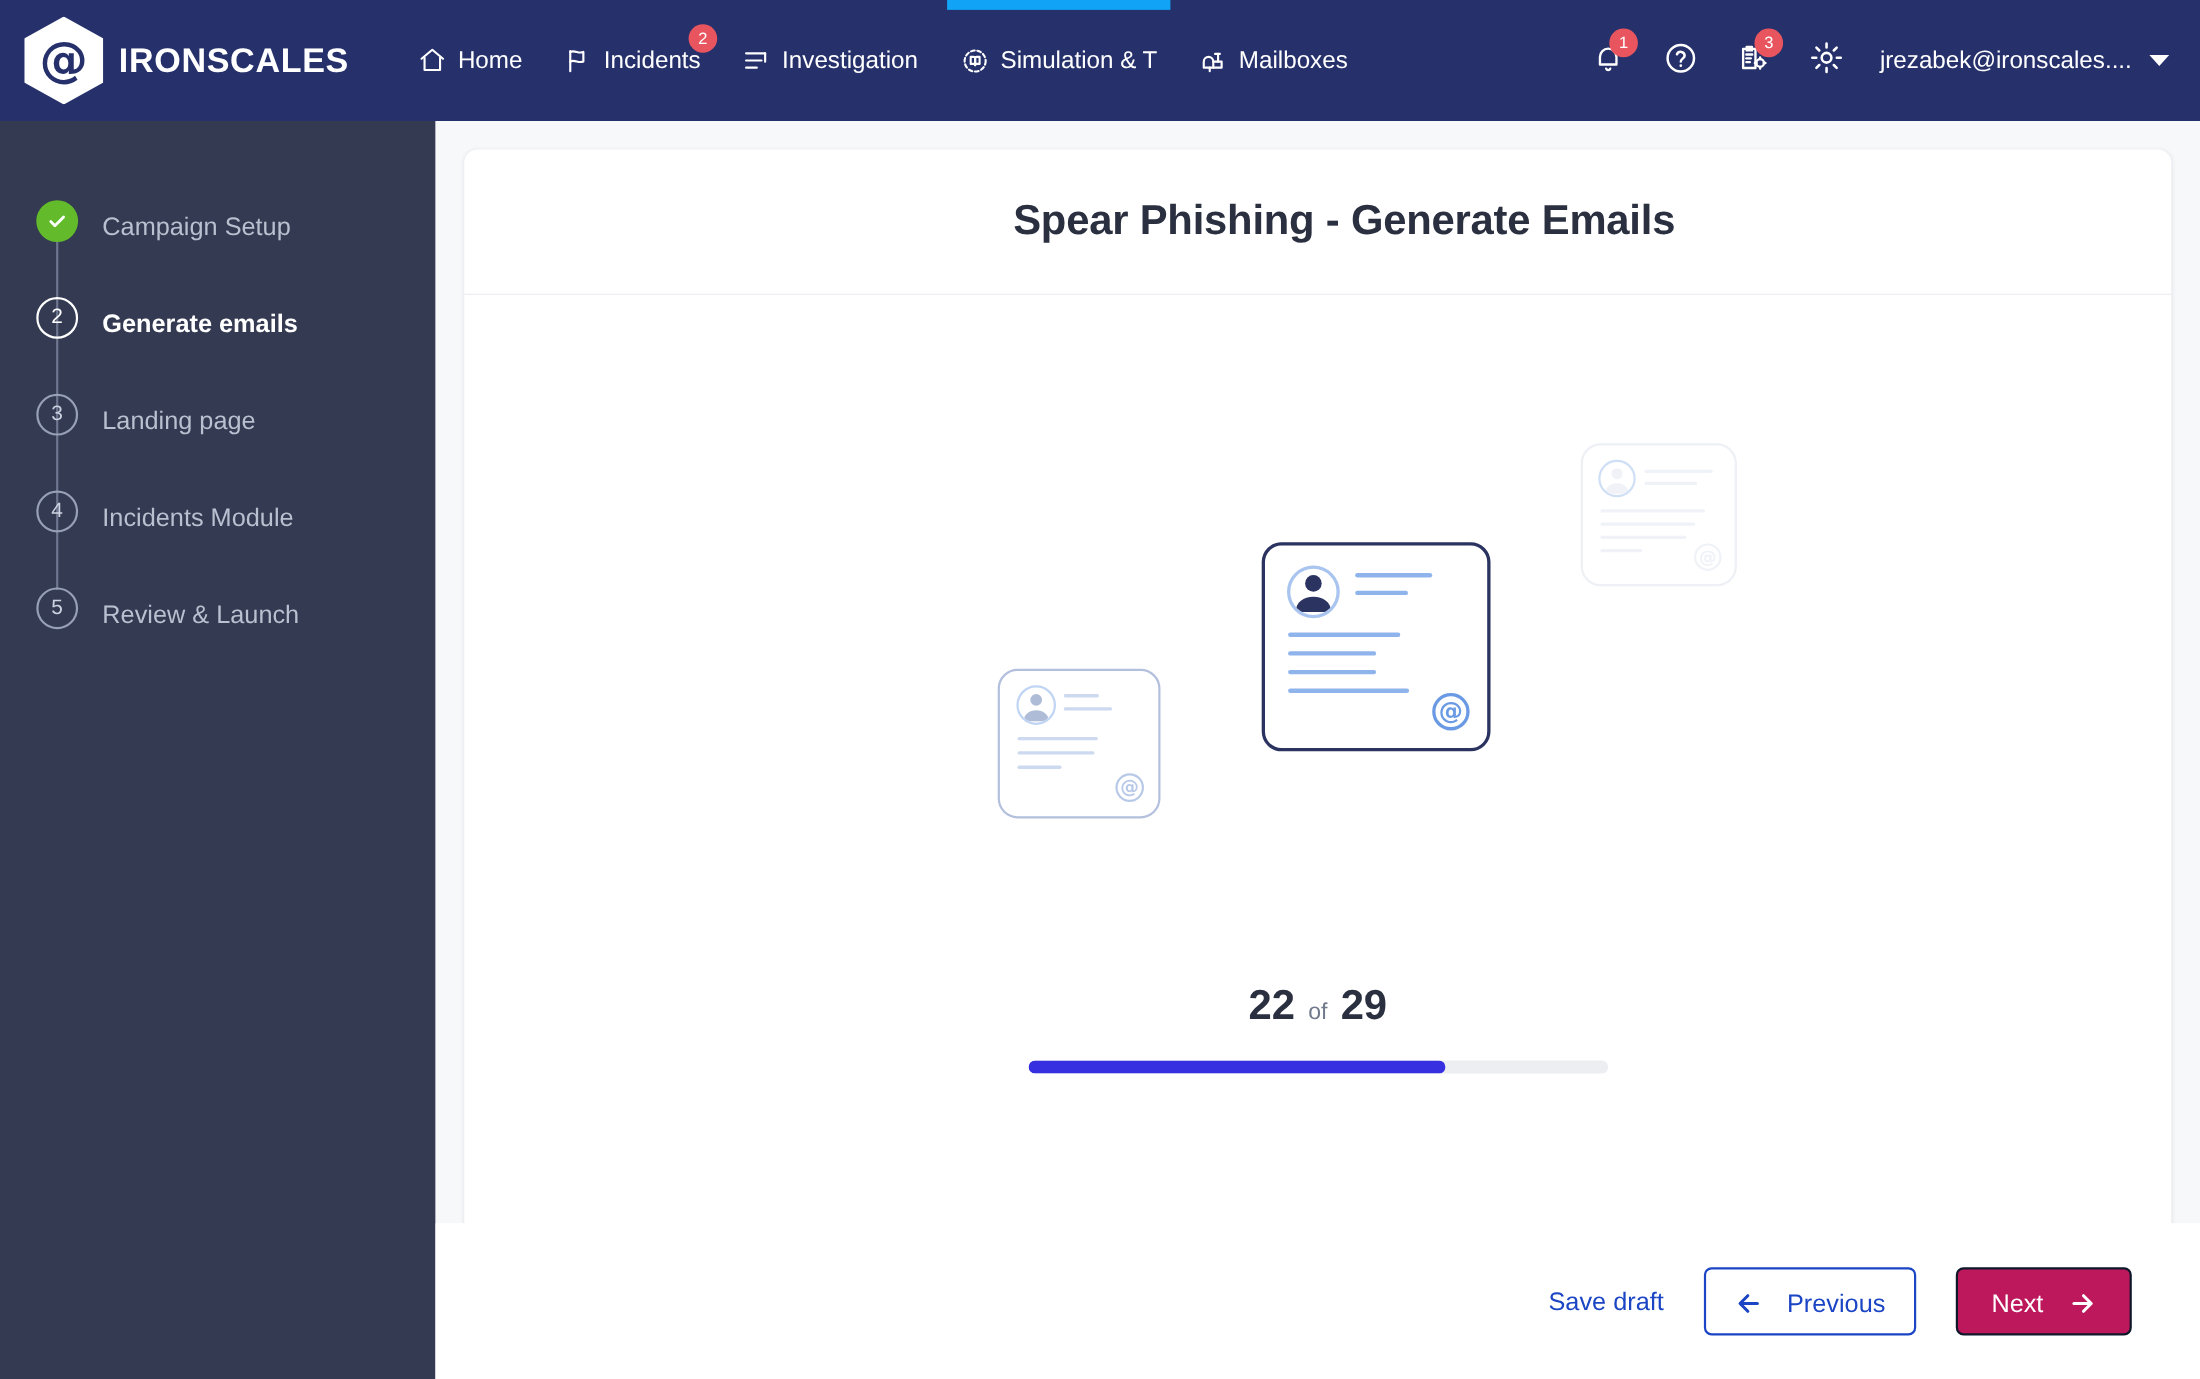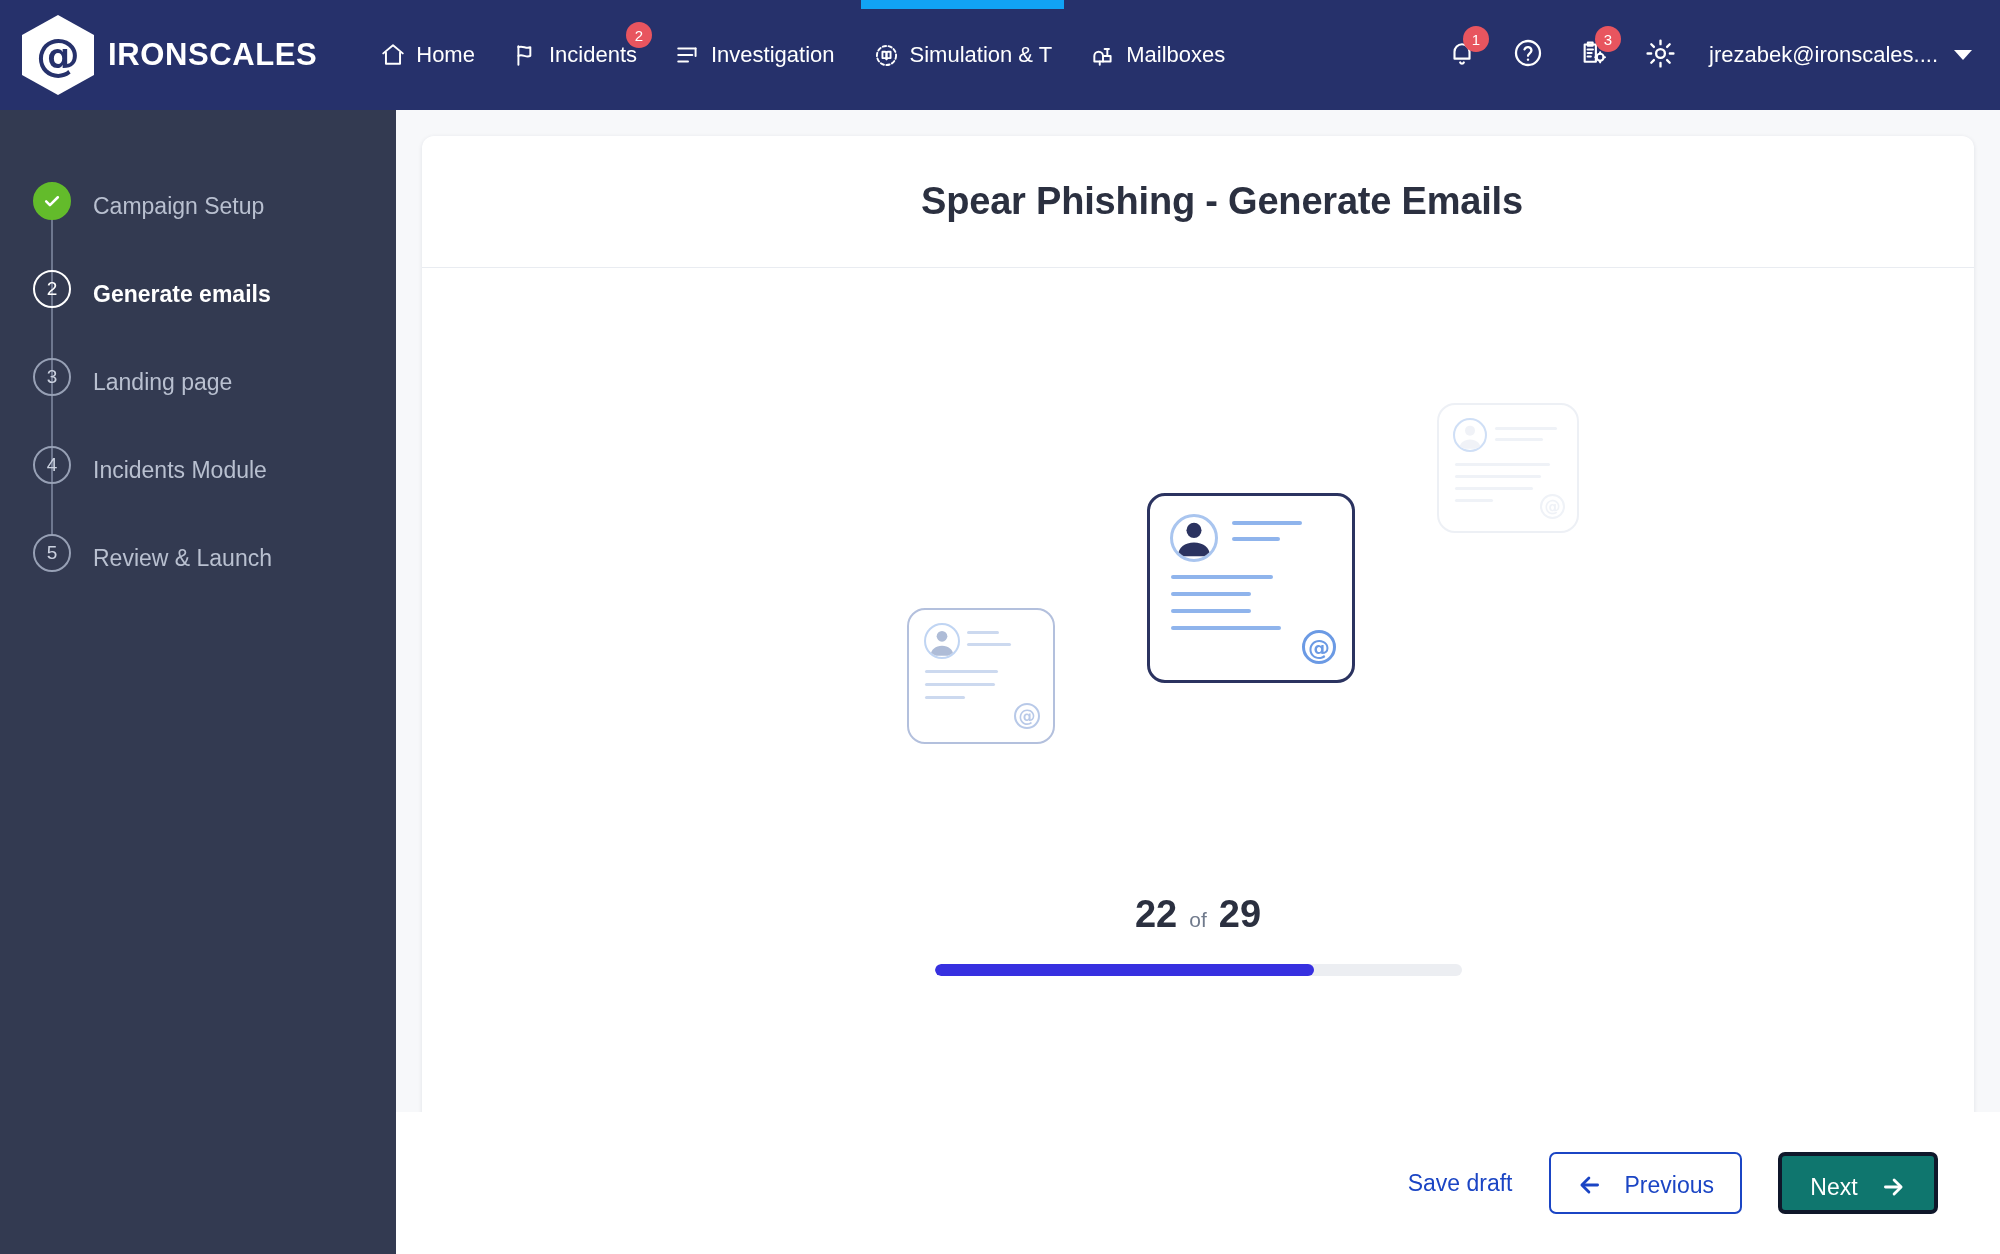--- a/index.html
+++ b/index.html
@@ -345,22 +345,22 @@
     padding: 18px 26px;
   }
   .btn-prev {
     background: #ffffff;
     border: 2px solid #1b45c4;
     color: #1b45c4;
     min-width: 192px;
     justify-content: center;
   }
   .btn-next {
-    background: #0f766e;
-    border: 4px solid #0f172a;
+    background: #be185d;
+    border: 2px solid #0f172a;
     color: #ffffff;
     min-width: 160px;
     justify-content: center;
   }
 </style>
 </head>
 <body>
 
 <div class="topbar">
 

